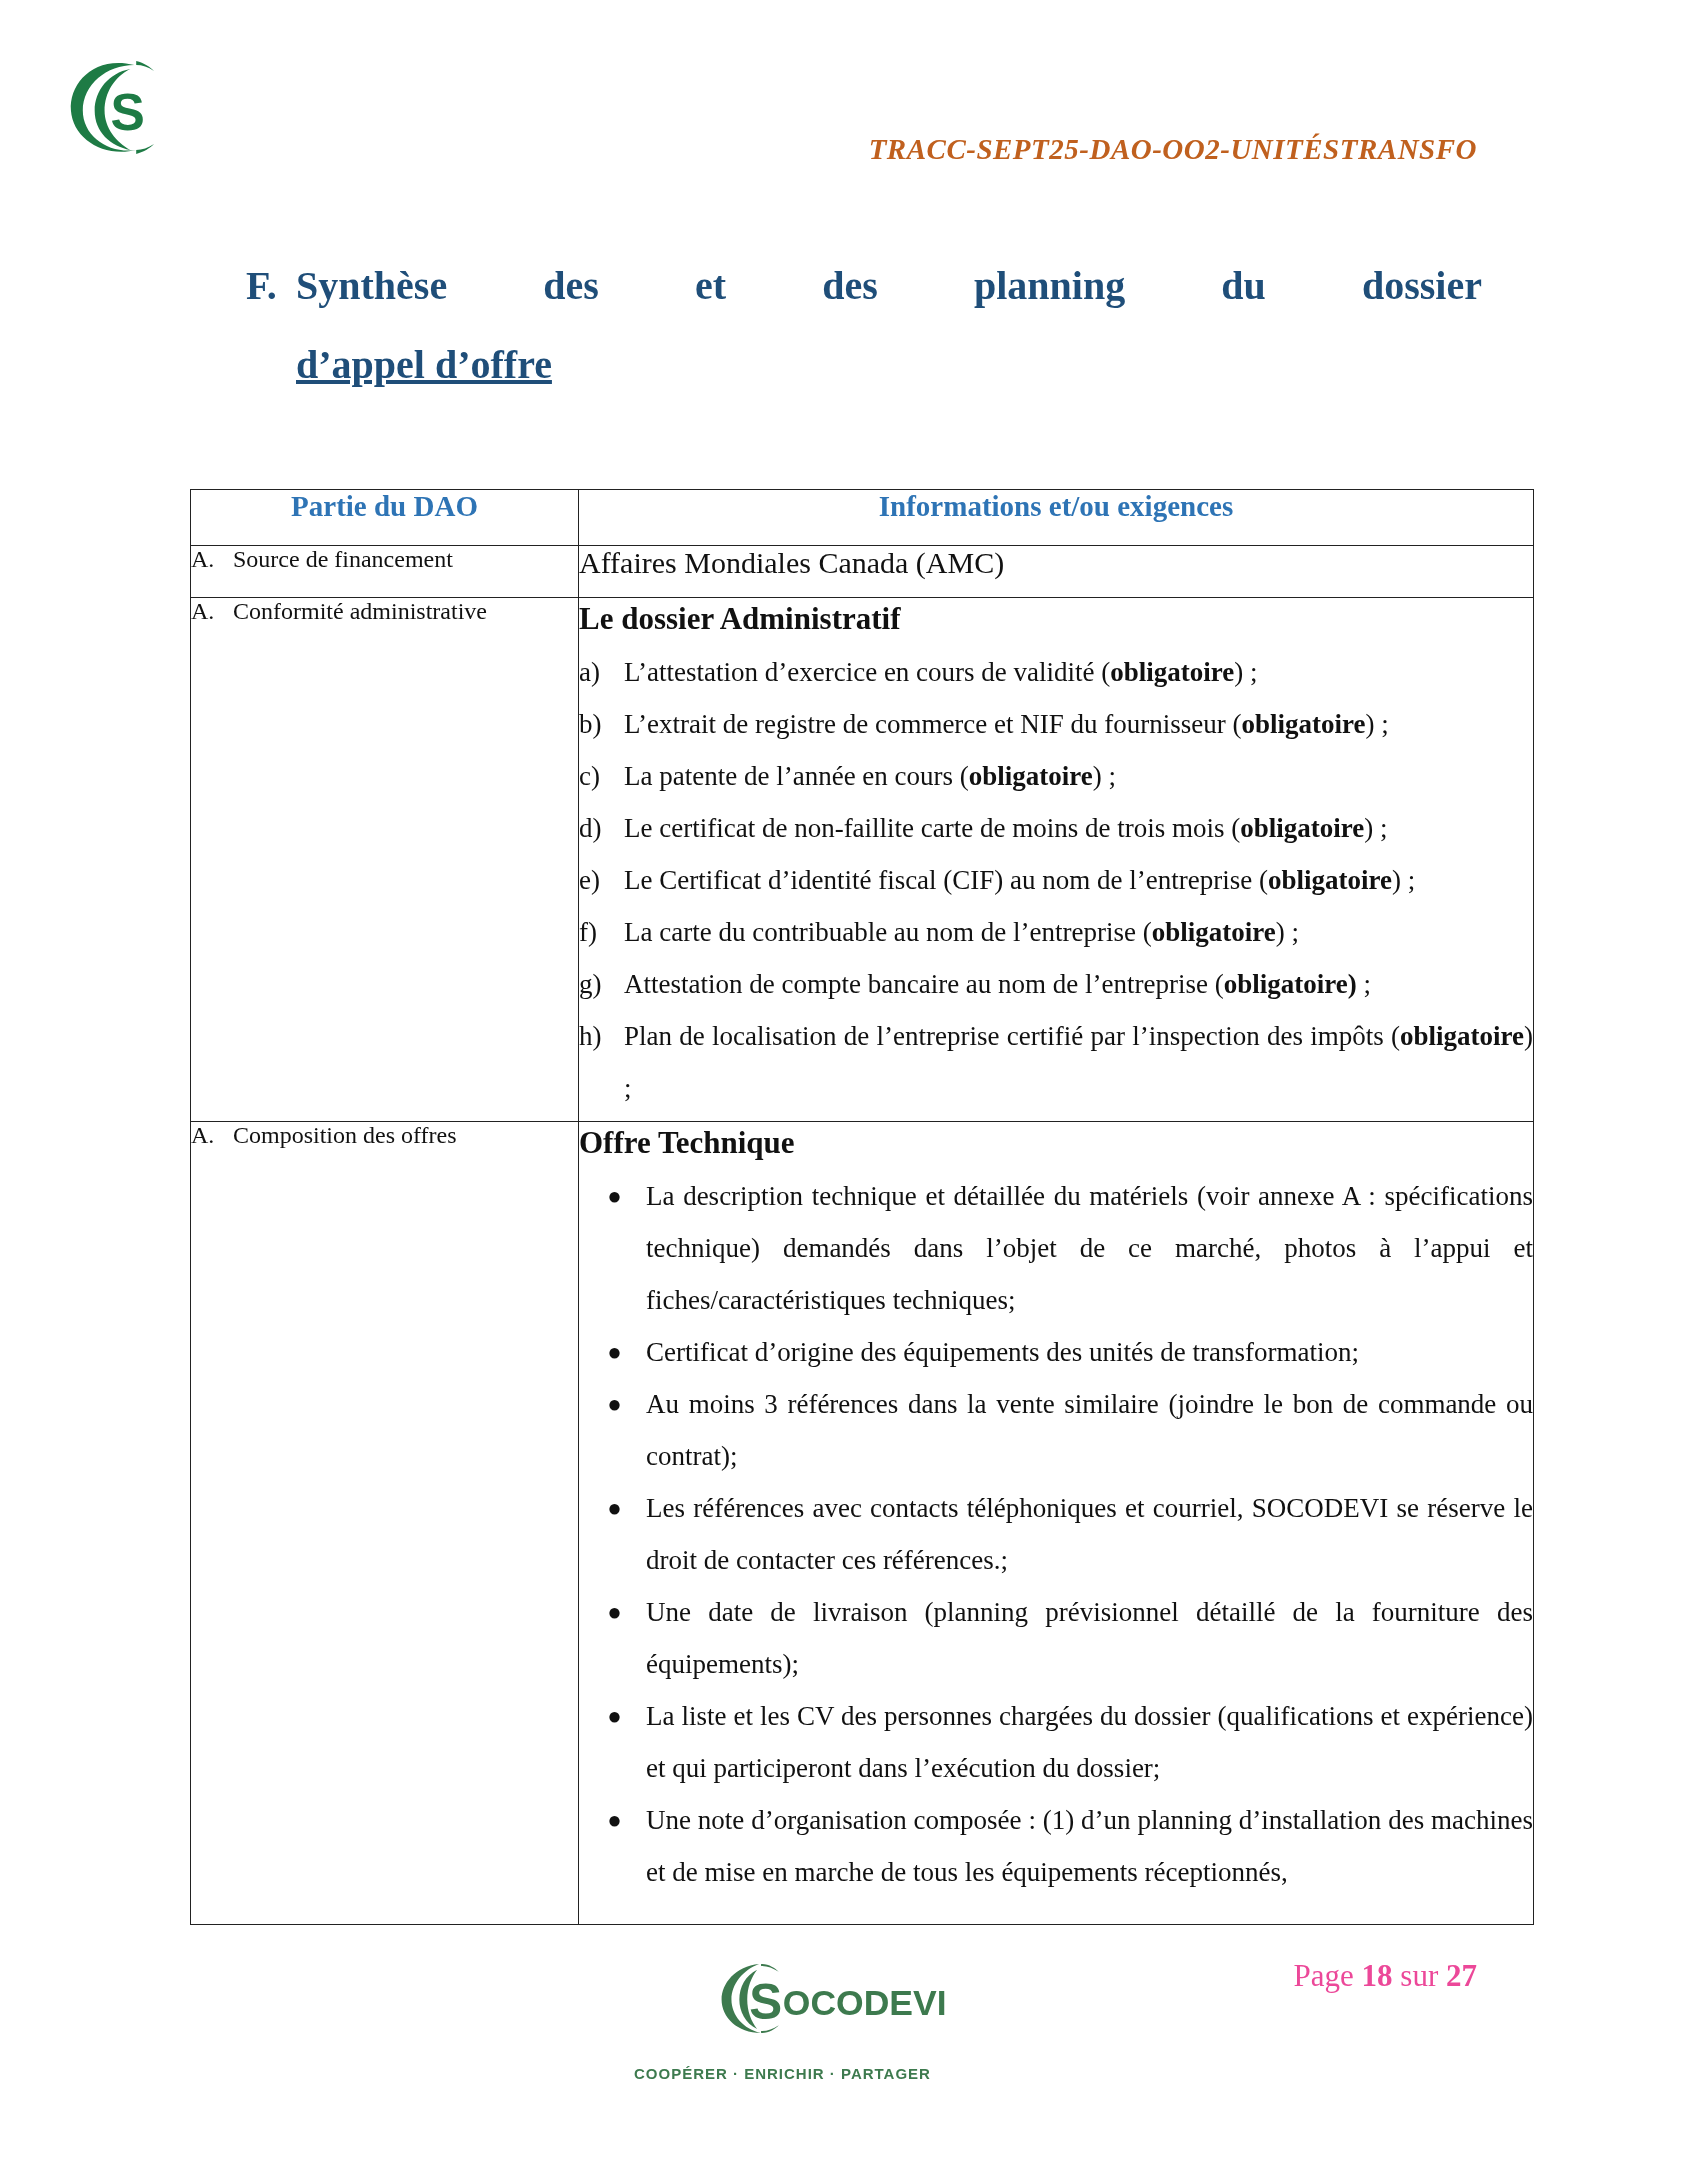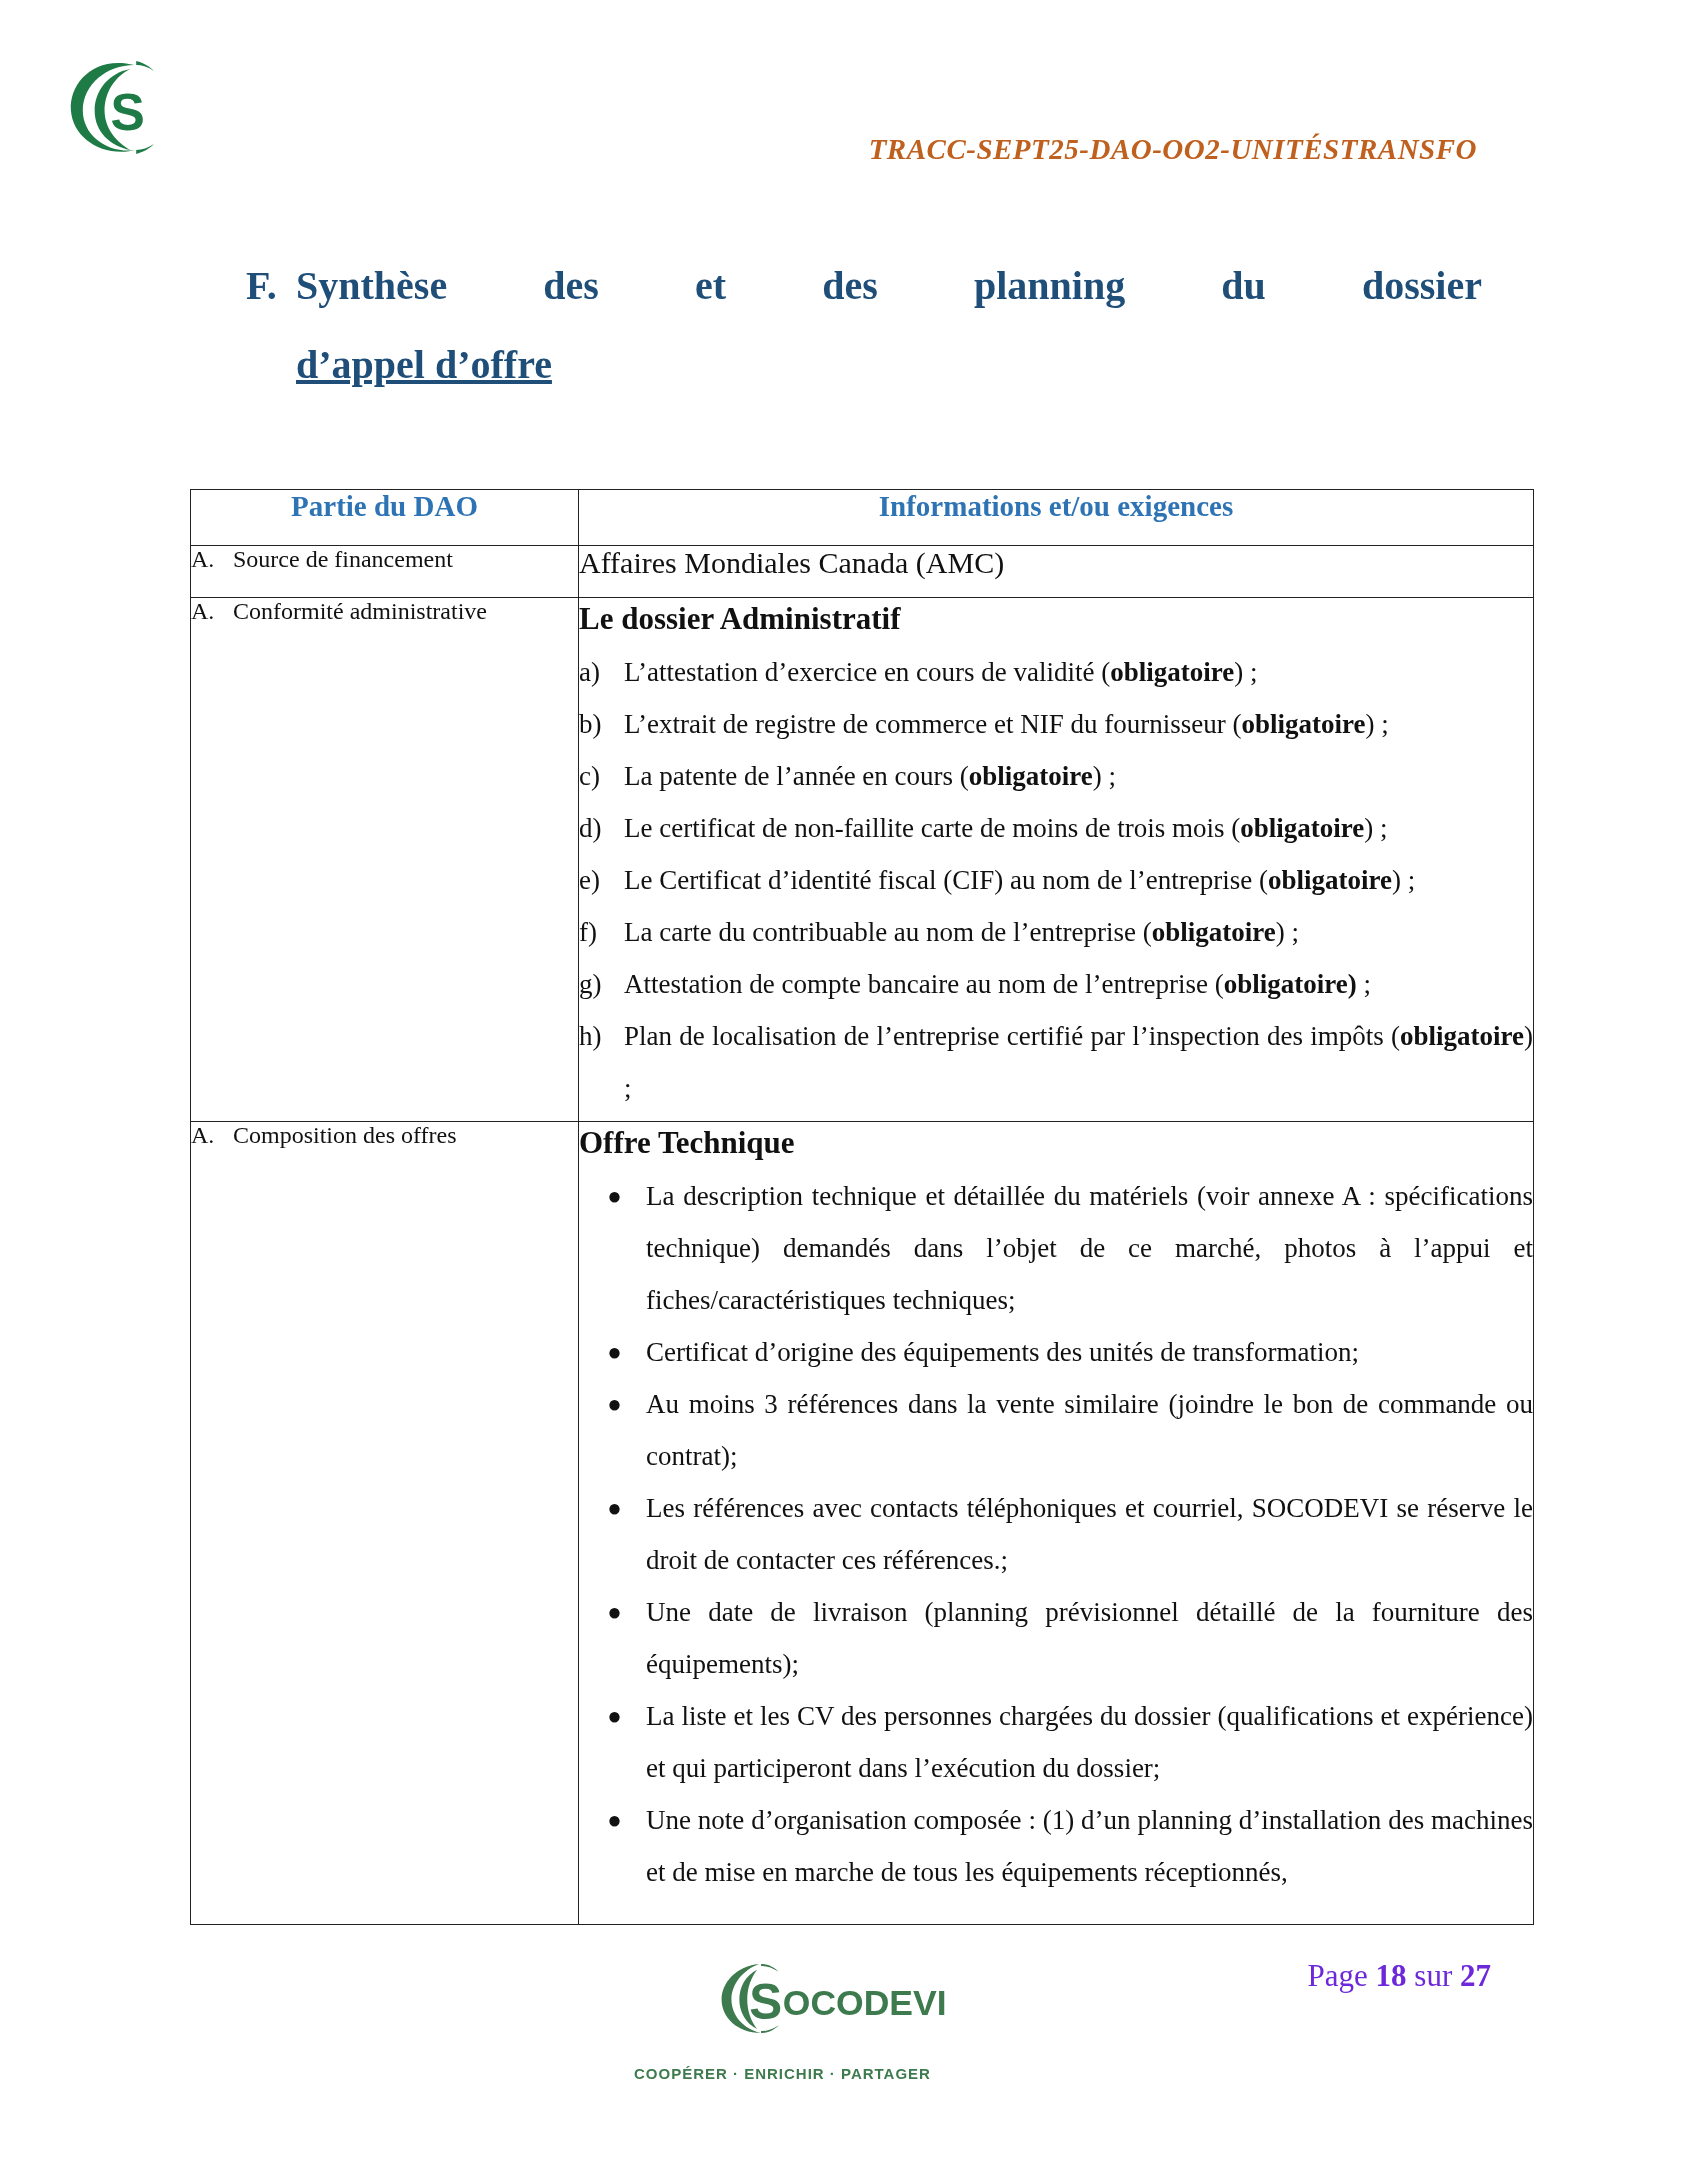--- a/index.html
+++ b/index.html
@@ -55,22 +55,22 @@
   .cell-admin { height: 523px; }
   .cell-offre { height: 802px; }
 
   .footer-logo { position: absolute; left: 721px; top: 1960px; width: 238px; height: 75px; }
   .tagline {
     position: absolute; left: 634px; top: 2065px;
     font-family: "Liberation Sans", sans-serif; font-size: 15px; font-weight: bold;
     color: #3d7a4e; letter-spacing: 1px;
   }
   .page-num {
-    position: absolute; right: 192px; top: 1958px;
-    font-family: "Liberation Serif", serif; font-size: 31px; color: #6d28d9;
+    position: absolute; right: 206px; top: 1958px;
+    font-family: "Liberation Serif", serif; font-size: 31px; color: #ec4899;
   }
   .page-num b { font-weight: bold; }
 </style>
 </head>
 <body>
 
 <div class="logo-top">
   <svg width="91" height="103" viewBox="0 0 92 104">
     <path d="M70 10 C30 0 4 28 6 56 C8 84 38 104 72 96 C44 100 18 82 18 56 C18 30 42 10 70 10 Z" fill="#1e7b45"></path>
     <path d="M66 14 C44 18 30 36 30 56 C30 78 46 92 66 96 C52 88 40 74 40 56 C40 38 50 22 66 14 Z" fill="#1e7b45"></path>

